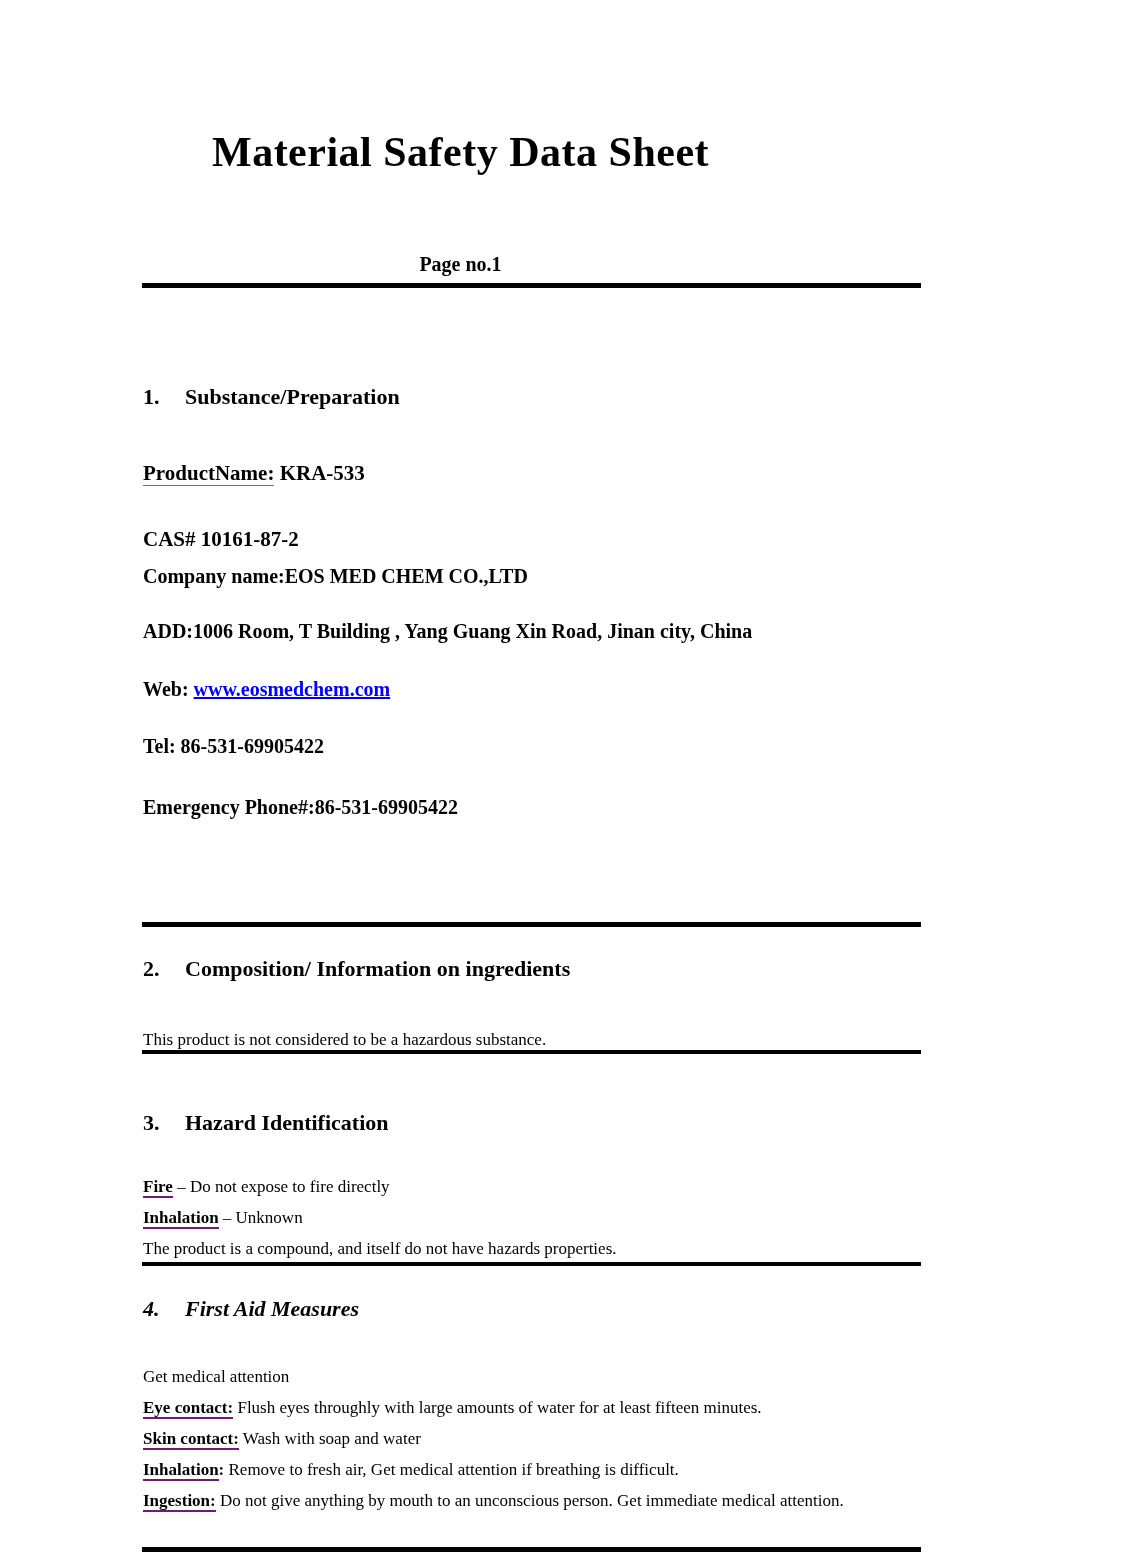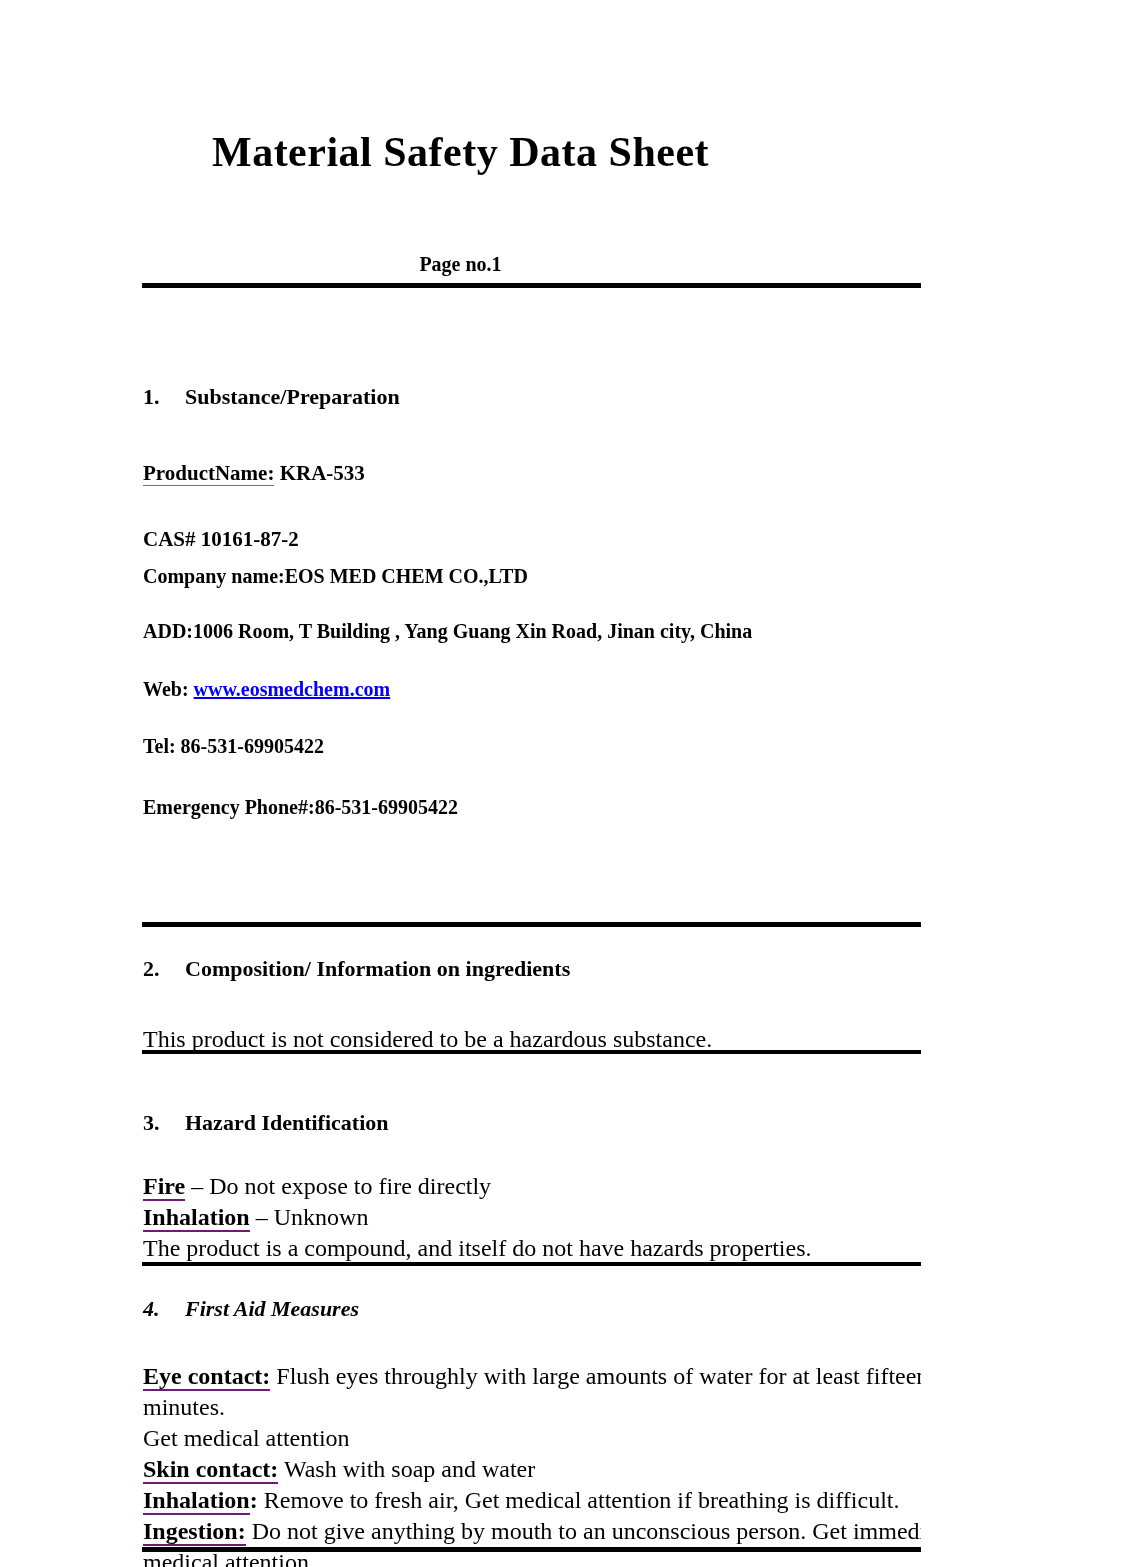--- a/index.html
+++ b/index.html
@@ -45,21 +45,21 @@
   }
   .pn-line   { top:461px; }
   .cas-line  { top:507px;margin-top:20px; }
   .co-line   { top:565px; font-size:20px; }
   .add-line  { top:620px; font-size:20px; }
   .web-line  { top:678px; font-size:20px; }
   .tel-line  { top:735px; font-size:20px; }
   .em-line   { top:796px; font-size:20px; }
   .body-text {
     left:143px; width:831px;
-    font-size:24px; font-weight:normal;
+    font-size:17px; font-weight:normal;
     line-height:31px;
   }
   .s2-body { top:1024px; }
   .s3-body { top:1171px; }
   .s4-body { top:1361px; }
   .lbl { font-weight:bold; border-bottom:2px solid #701a75; }
   .b   { font-weight:bold; }
   .thin-u { border-bottom:1px solid rgba(0,0,0,0.55); }
   .weblink {
     color:#0000ff; font-weight:bold;
@@ -121,22 +121,22 @@
     <div>The product is a compound, and itself do not have hazards properties.</div>
   </div>
 
   <div class="abs rule rule-4"></div>
 
   <div class="abs sec-heading h4">
     <span class="num">4.</span><span>First Aid Measures</span>
   </div>
 
   <div class="abs body-text s4-body">
+    <div>Get medical attention</div>
     <div><span class="lbl">Eye contact:</span><span> Flush eyes throughly with large amounts of water for at least fifteen minutes.</span></div>
-    <div>Get medical attention</div>
     <div><span class="lbl">Skin contact:</span><span> Wash with soap and water</span></div>
     <div><span class="lbl">Inhalation</span><span class="b">:</span><span> Remove to fresh air, Get medical attention if breathing is difficult.</span></div>
     <div><span class="lbl">Ingestion:</span><span> Do not give anything by mouth to an unconscious person. Get immediate medical attention.</span></div>
   </div>
 
   <div class="abs rule rule-5"></div>
 
 </div>
 
 </body></html>

